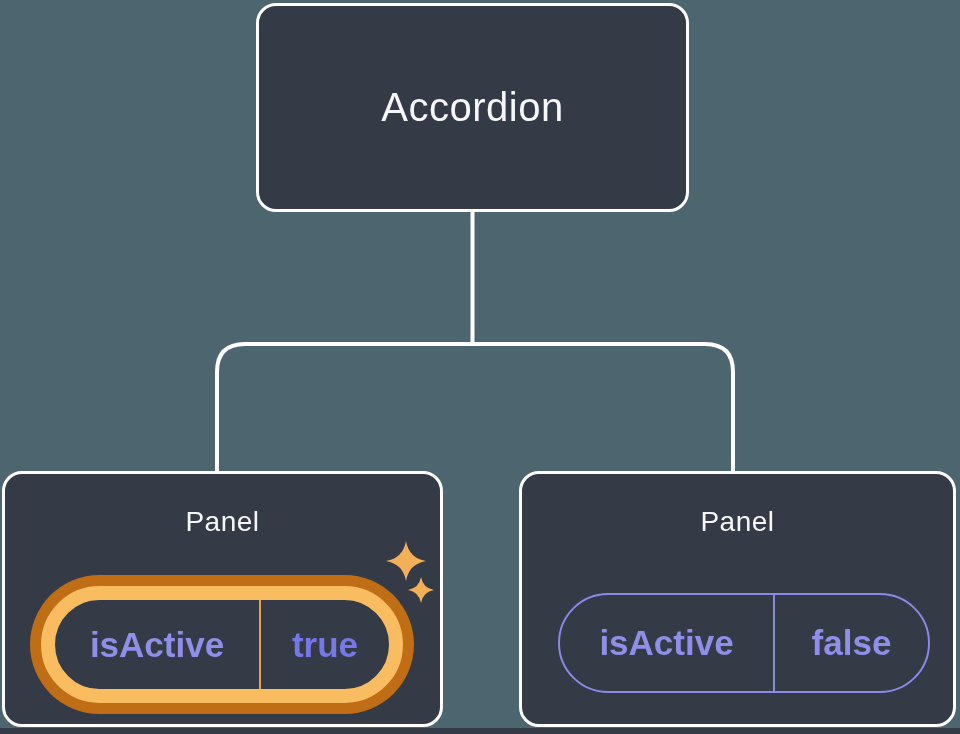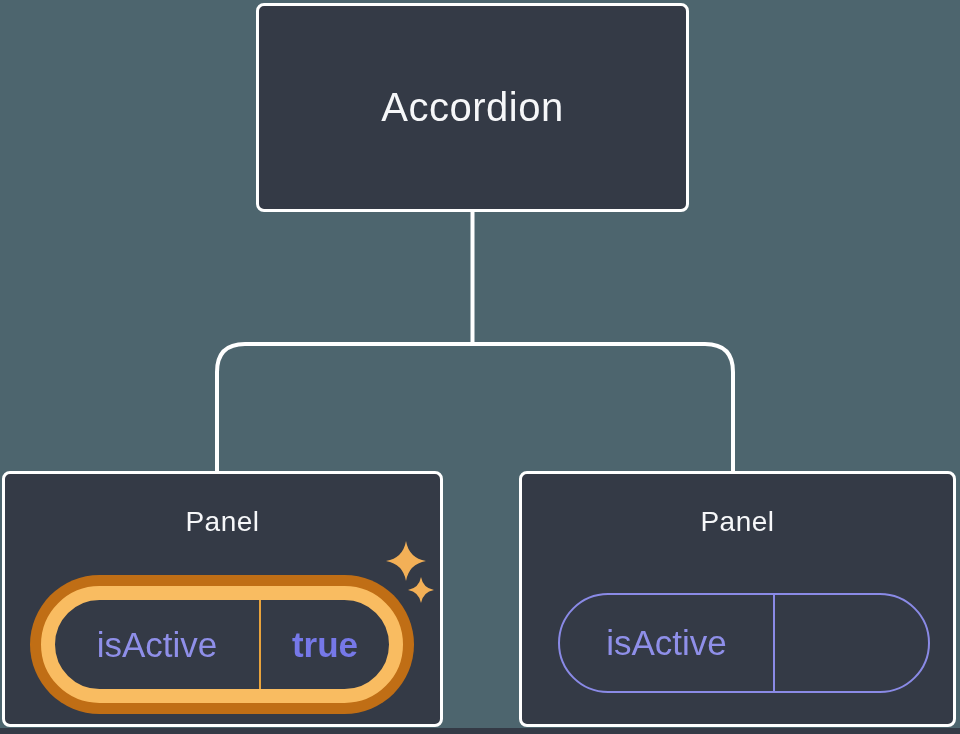--- a/index.html
+++ b/index.html
@@ -7,21 +7,21 @@
     position:relative;width:960px;height:734px;overflow:hidden;
     background:var(--background,#4D656E);
     font-family:"Liberation Sans",sans-serif;
   }
   .connectors{position:absolute;left:0;top:0;width:960px;height:734px;}
   .conn{fill:none;stroke:var(--connector,#FFFFFF);stroke-width:4;}
   .node{
     position:absolute;box-sizing:border-box;
     background:var(--node-fill,#343A46);
     border:3px solid var(--node-border,#FFFFFF);
-    border-radius:8px;
+    border-radius:20px;
   }
   .node-accordion{left:256px;top:3px;width:433px;height:209px;
     display:flex;align-items:center;justify-content:center;}
   .root-label{font-size:40px;font-weight:500;color:var(--label,#F6F7F9);letter-spacing:.5px;}
   .node-panel-left{left:2px;top:471px;width:441px;height:256px;}
   .node-panel-right{left:519px;top:471px;width:437px;height:256px;}
   .panel-label{margin-top:32px;text-align:center;font-size:28px;font-weight:500;
     color:var(--label,#F6F7F9);letter-spacing:.5px;}
   .pill{
     position:absolute;display:flex;align-items:stretch;box-sizing:border-box;
@@ -30,21 +30,21 @@
   .pill-active{
     left:36px;top:112px;width:362px;height:117px;
     border:14px solid var(--ring-inner,#F9BC61);
     box-shadow:0 0 0 11px var(--ring-outer,#C06E15);
   }
   .pill-inactive{
     left:36px;top:119px;width:372px;height:100px;
     border:2px solid var(--prop-border,#8A8AE6);
   }
   .cell{display:flex;align-items:center;justify-content:center;
-    font-size:35px;color:var(--prop-purple,#8F8FE9);}
+    font-size:35px;color:var(--prop-purple,#8F8FE9);font-weight:bold;}
   .pill-active .cell-name{width:204px;}
   .pill-inactive .cell-name{width:213px;}
   .cell-value{flex:1;}
   .value-bold{font-weight:700;color:var(--prop-purple-bold,#7678E8);}
   .divider{width:2px;}
   .divider-active{background:var(--ring-divider,#E8A33C);}
   .divider-inactive{background:var(--prop-border,#8A8AE6);}
   .sparkles{position:absolute;left:370px;top:524px;width:74px;height:84px;}
   .sparkle{fill:var(--sparkle,#F3B057);}
   .bottom-strip{position:absolute;left:0;top:728px;width:960px;height:6px;
@@ -76,18 +76,19 @@
   <svg class="sparkles" viewBox="0 0 74 84">
     <path class="sparkle" d="M 36 17 Q 39 34 56 37 Q 39 40 36 57 Q 33 40 16 37 Q 33 34 36 17 Z"></path>
     <path class="sparkle" d="M 51 53 Q 53 64 64 66 Q 53 68 51 79 Q 49 68 38 66 Q 49 64 51 53 Z"></path>
   </svg>
 
   <div class="node node-panel-right">
     <div class="panel-label">Panel</div>
     <div class="pill pill-inactive">
       <span class="cell cell-name">isActive</span>
       <span class="divider divider-inactive"></span>
+      <span class="cell cell-value">false</span>
     </div>
   </div>
 
   <div class="bottom-strip"></div>
 
 </div>
 
 </body></html>

